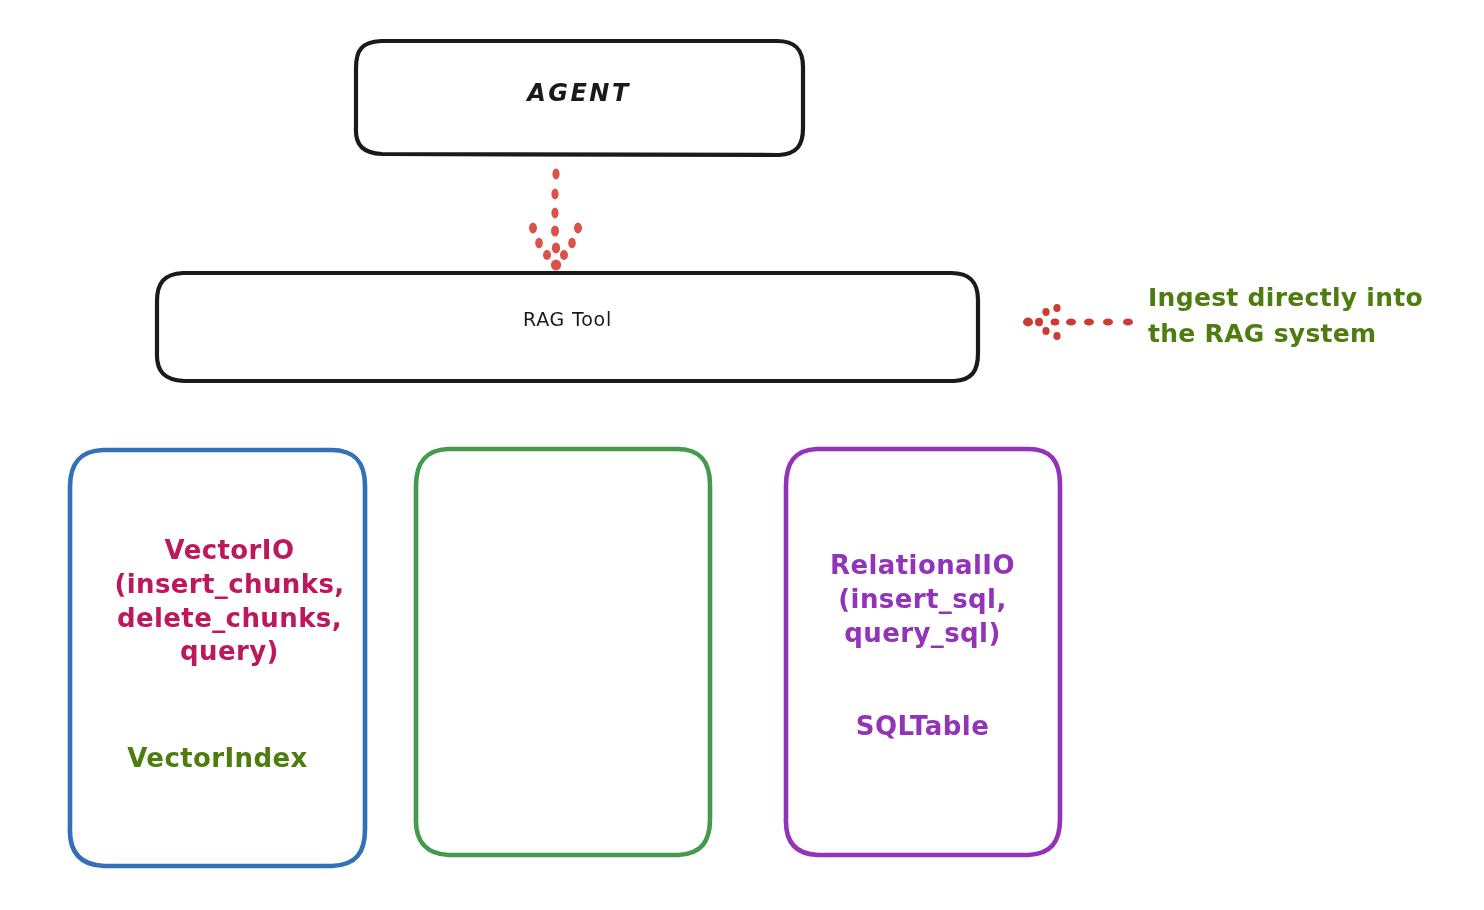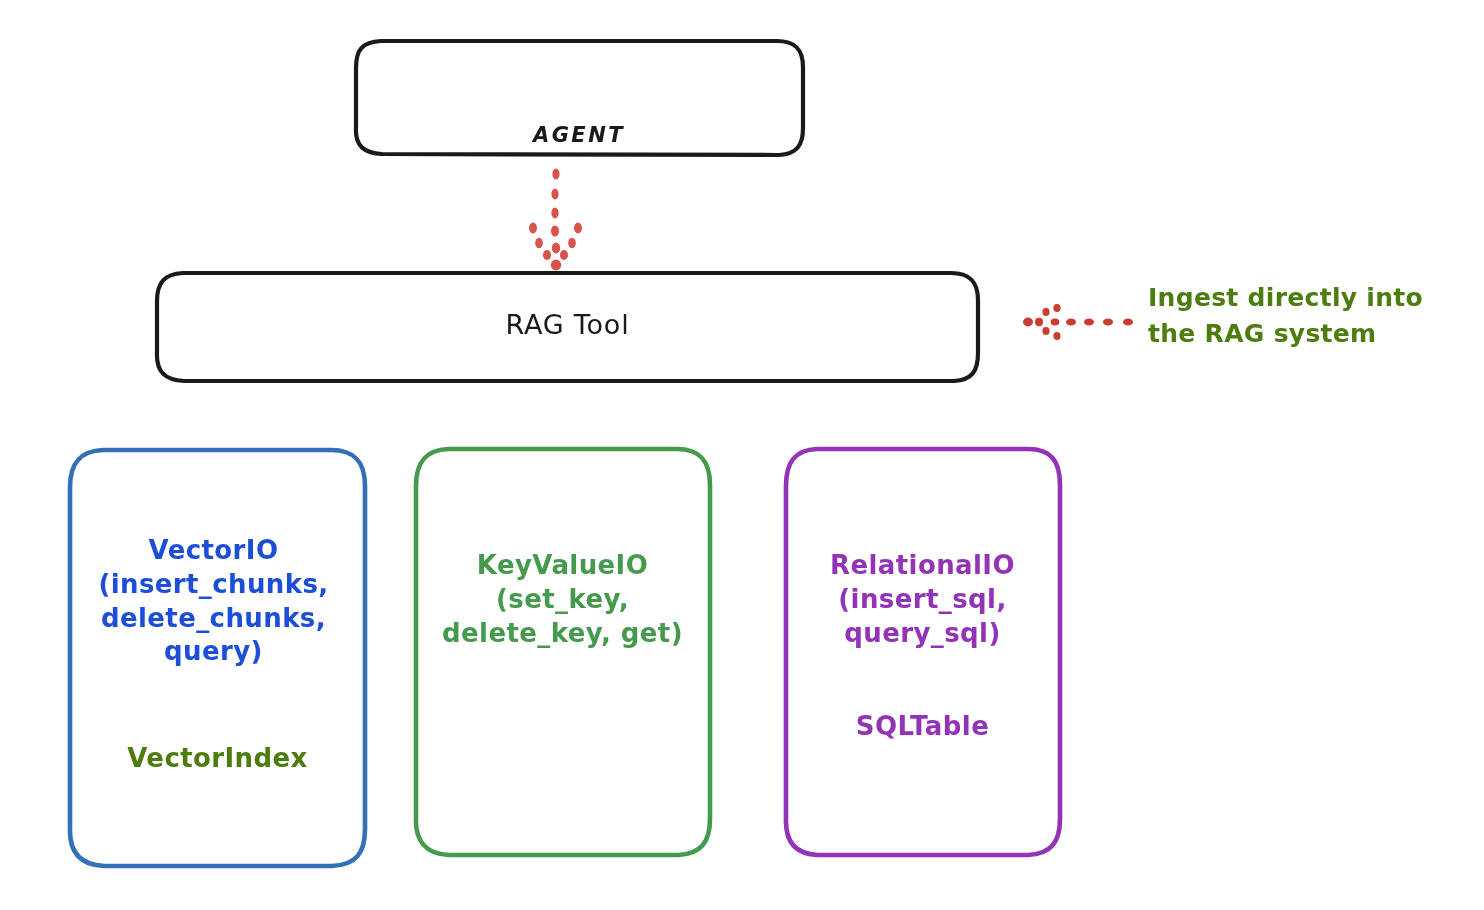--- a/index.html
+++ b/index.html
@@ -41,50 +41,49 @@
     font-family: "DejaVu Sans", sans-serif;
     white-space: pre-line;
     line-height: 1.30;
     letter-spacing: 0.4px;
   }
 
   .agent-text {
     left: 355px;
     top: 78px;
     width: 448px;
-    font-size: 21px;
+    font-size: 24px;
     font-style: italic;
     font-weight: 700;
     letter-spacing: 2.5px;
     color: #1a1a1a;
-    margin-top: 44px;
   }
 
   .ragtool-text {
     left: 157px;
     top: 307px;
     width: 821px;
-    font-size: 27px;
+    font-size: 19px;
     font-weight: 400;
     color: #1a1a1a;
     letter-spacing: 0.8px;
   }
 
   .store-api {
     font-size: 26px;
     font-weight: 600;
   }
 
   .store-index {
     font-size: 26px;
     font-weight: 600;
   }
 
   
-  .vector-api   { left: 66px;  top: 534px; width: 295px; color: #1d4ed8; }
+  .vector-api   { left: 82px;  top: 534px; width: 295px; color: #be185d; }
   .vector-index { left: 70px;  top: 742px; width: 295px; color: #4d7c0f; }
 
   
   .kv-api   { left: 415px; top: 549px; width: 295px; color: #459a4e; }
   .kv-index { left: 415px; top: 713px; width: 295px; color: #459a4e; }
 
   
   .rel-api   { left: 785px; top: 549px; width: 275px; color: #9333b8; }
   .rel-index { left: 785px; top: 710px; width: 275px; color: #9333b8; }
 
@@ -208,23 +207,20 @@
   <div class="node-label agent-text">AGENT</div>
 
   <div class="node-label ragtool-text">RAG Tool</div>
 
   <div class="node-label store-api vector-api">VectorIO
 (insert_chunks,
 delete_chunks,
 query)</div>
   <div class="node-label store-index vector-index">VectorIndex</div>
 
-  <div class="node-label store-api kv-api">KeyValueIO
-(set_key,
-delete_key, get)</div>
 
   <div class="node-label store-api rel-api">RelationalIO
 (insert_sql,
 query_sql)</div>
   <div class="node-label store-index rel-index">SQLTable</div>
 
   <div class="annotation-text">Ingest directly into
 the RAG system</div>
 
 </div>

